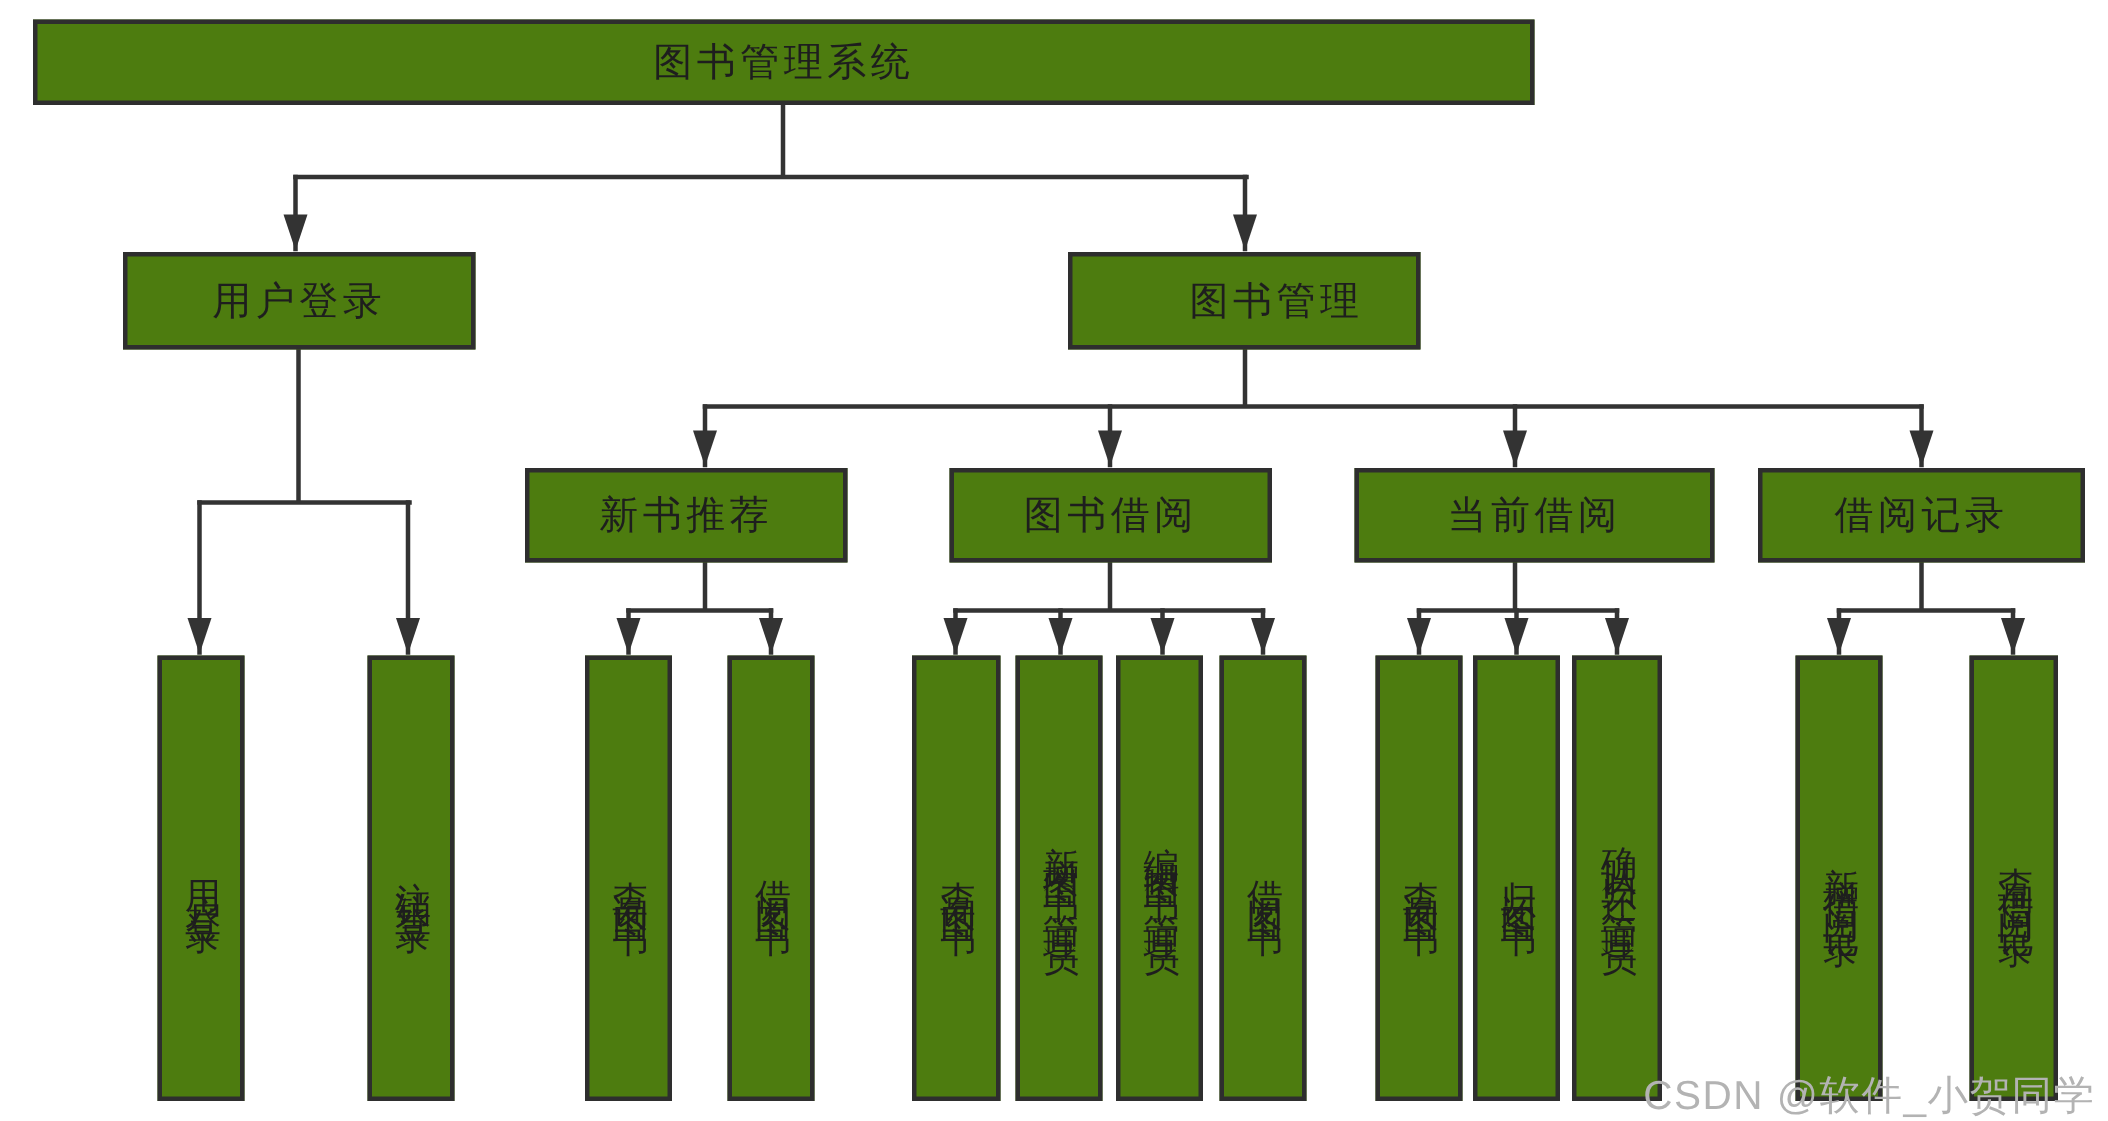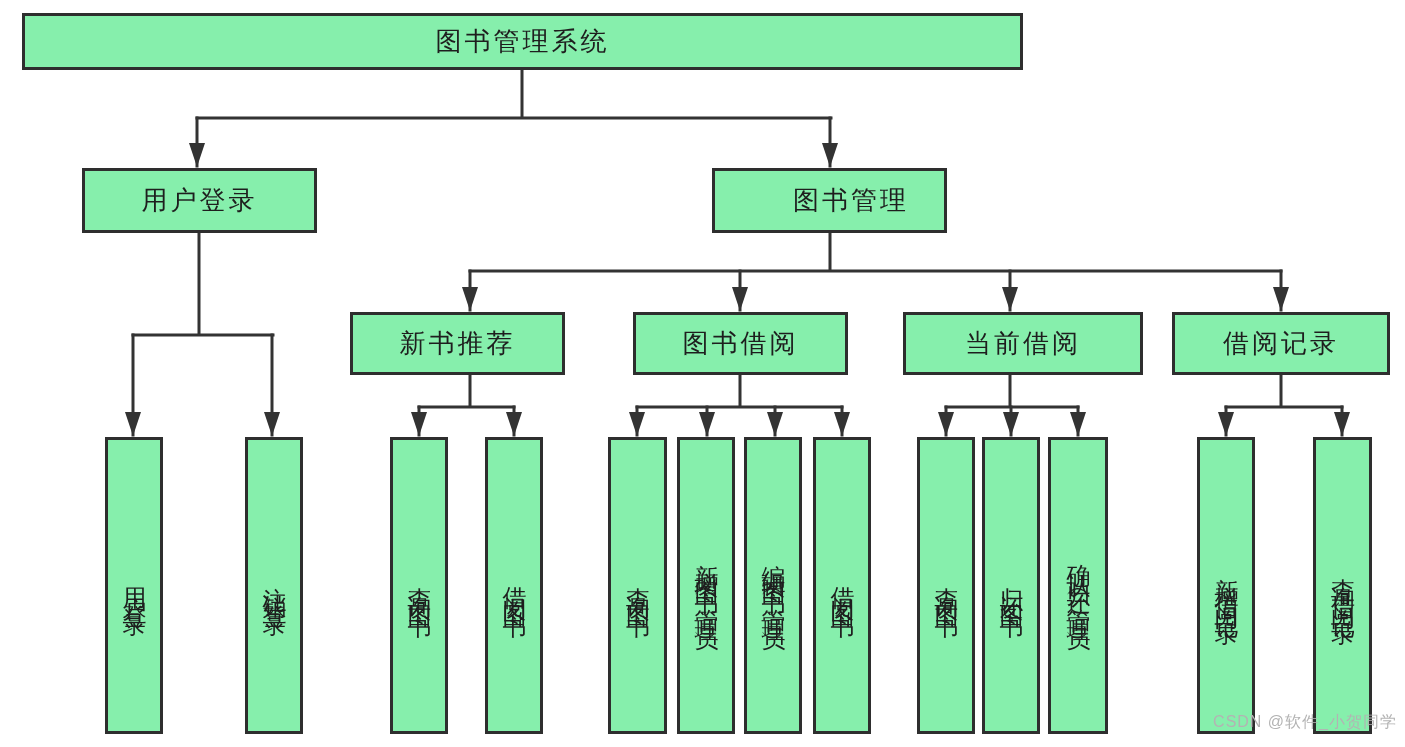--- a/index.html
+++ b/index.html
@@ -7,42 +7,42 @@
     position:relative;
     width:1405px; height:747px;
     background:#ffffff;
     font-family:"Liberation Sans", sans-serif;
     overflow:hidden;
   }
   #connectors { position:absolute; left:0; top:0; z-index:1; }
   .node {
     position:absolute;
     box-sizing:border-box;
-    background:#86efac;
+    background:#4d7c0f;
     border:3px solid #2e2e2e;
     display:flex; align-items:center; justify-content:center;
     color:#1e1e1e;
     font-size:26px;
     letter-spacing:3px;
     z-index:2;
     text-align:center;
     line-height:1.1;
     white-space:nowrap;
   }
   .vnode { font-size:24px; letter-spacing:0; }
   .vnode .vtext {
     writing-mode:vertical-rl;
     text-orientation:mixed;
     letter-spacing:9px;
     line-height:1.2;
   }
   #watermark {
     position:absolute;
     right:8px; top:712px;
-    font-size:16px;
+    font-size:27px;
     letter-spacing:1px;
     color:#b3b3b3;
     z-index:3;
     white-space:nowrap;
   }
 </style>
 </head>
 <body>
 
 <div id="canvas">

